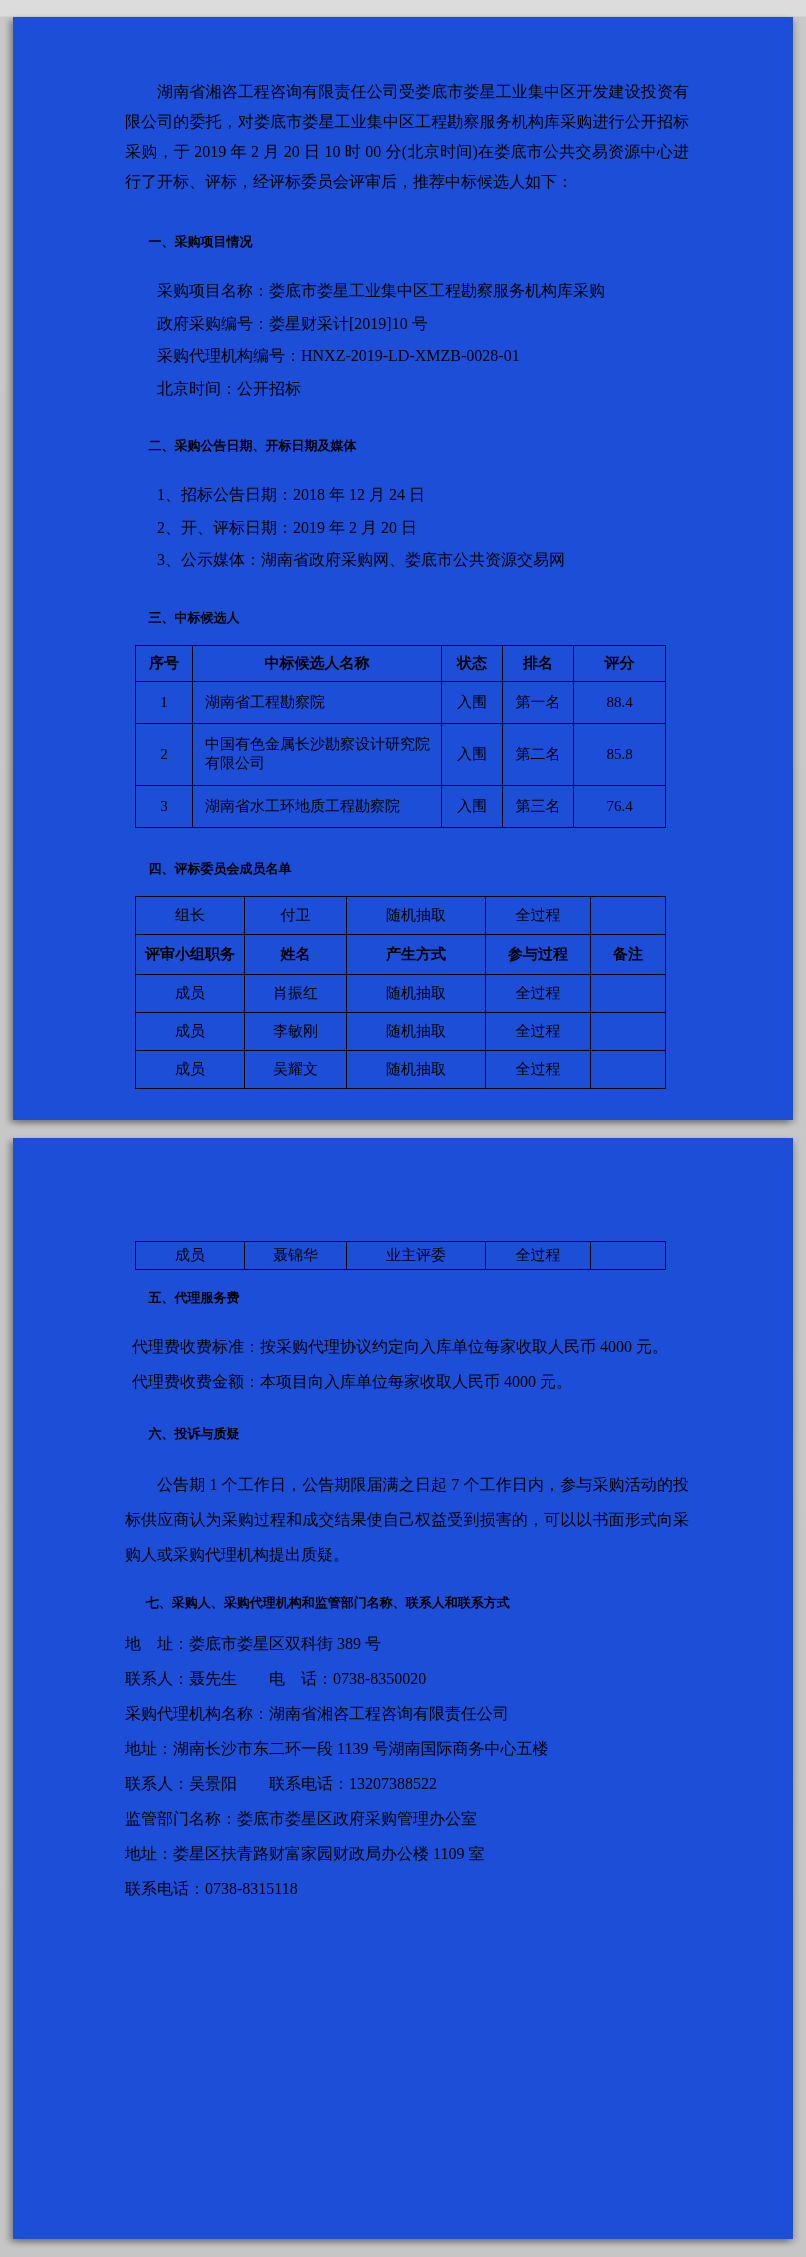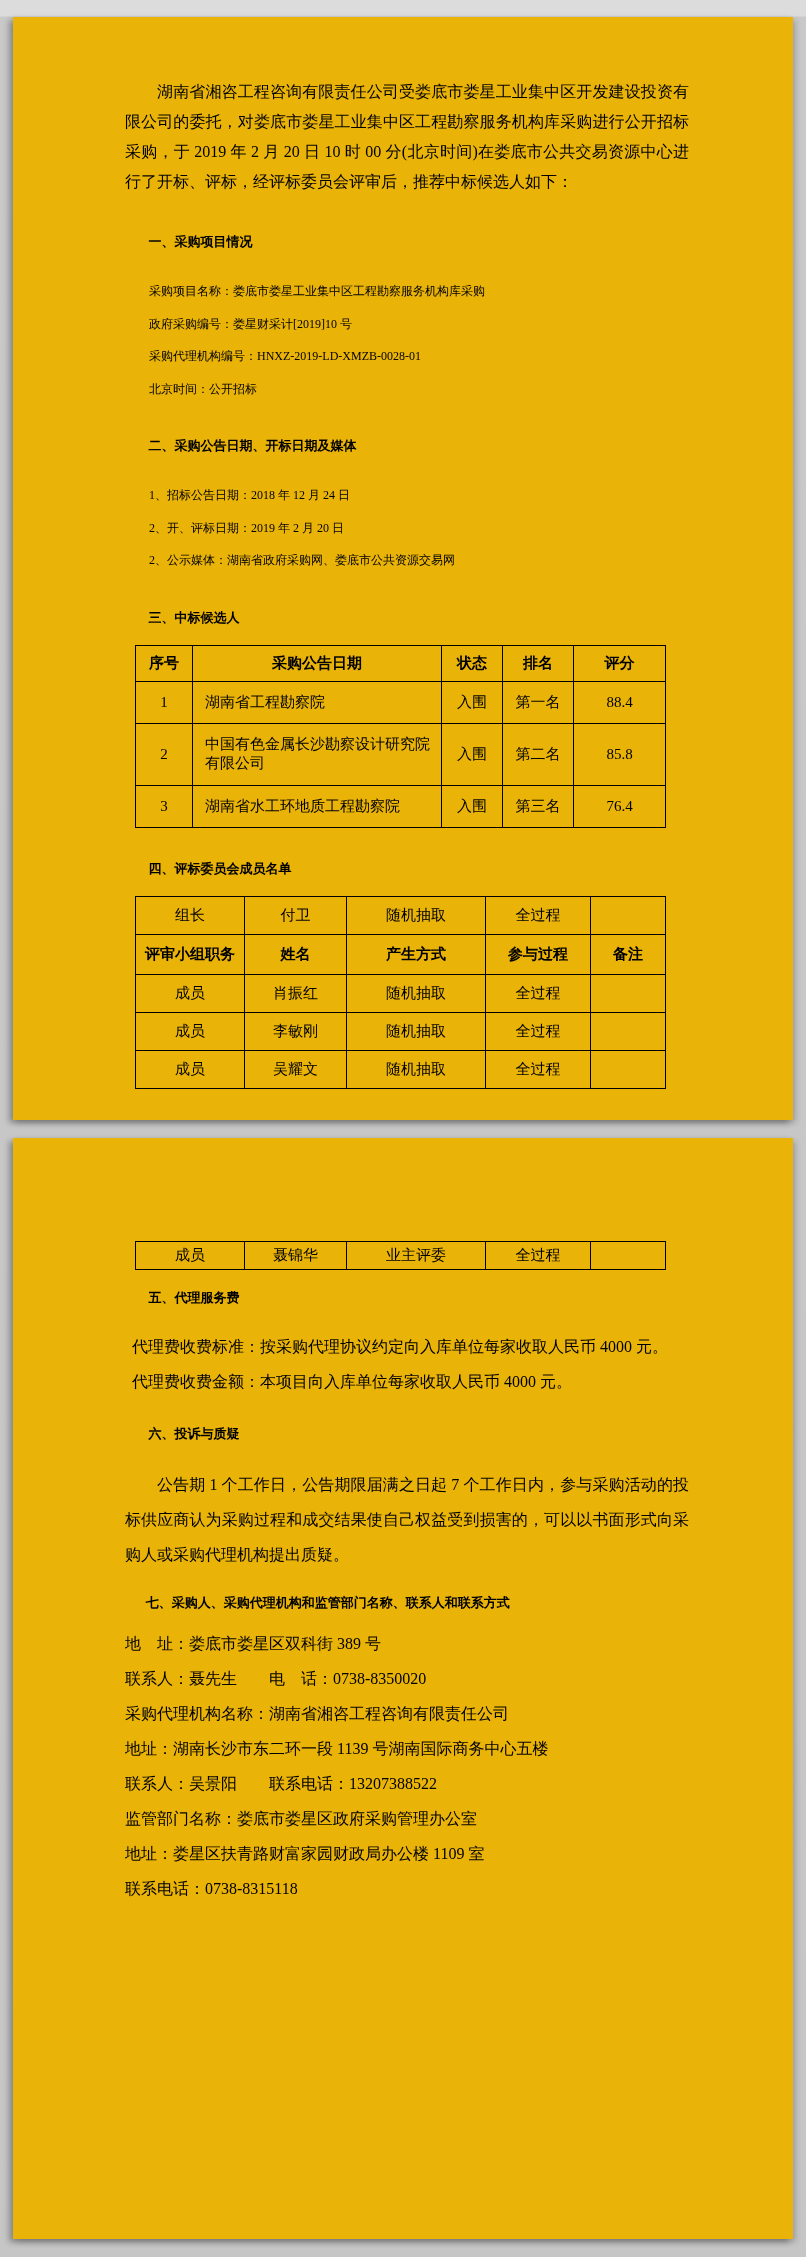--- a/index.html
+++ b/index.html
@@ -9,41 +9,41 @@
     color: #000;
   }
   body {
     height: 2257px;
     background: linear-gradient(#dcdcdc 0, #dcdcdc 16px, #c9c9c9 17px, #c6c6c6 100%);
     overflow: hidden;
   }
   .page {
     width: 780px;
     margin: 0 auto;
-    background: #eab308;
+    background: #1d4ed8;
     box-shadow: -4px 3px 6px rgba(0,0,0,0.30), 3px 3px 6px rgba(0,0,0,0.18);
     position: relative;
   }
   .page-1 { margin-top: 17px; height: 1103px; padding: 60px 104px 0 112px; }
   .page-gap { height: 18px; }
   .page-2 { height: 1101px; padding: 103px 104px 0 112px; }
 
   .para {
     font-size: 16px;
     line-height: 30px;
     text-indent: 2em;
     text-align: justify;
   }
   .sec-title {
     font-size: 13px;
     font-weight: bold;
     text-indent: 1.8em;
     line-height: 22px;
   }
-  .line-ind { font-size: 12px; line-height: 32.5px; text-indent: 2em; }
+  .line-ind { font-size: 16px; line-height: 32.5px; text-indent: 2em; }
   .line-flush { font-size: 16px; line-height: 35px; }
 
   
   table {
     border-collapse: collapse;
     table-layout: fixed;
     width: 530px;
     margin-left: 10px;
     font-size: 15px;
   }
@@ -83,37 +83,37 @@
     <div class="line-ind">采购项目名称：娄底市娄星工业集中区工程勘察服务机构库采购</div>
     <div class="line-ind">政府采购编号：娄星财采计[2019]10 号</div>
     <div class="line-ind">采购代理机构编号：HNXZ-2019-LD-XMZB-0028-01</div>
     <div class="line-ind">北京时间：公开招标</div>
   </div>
 
   <div class="sec-title sp-before-title">二、采购公告日期、开标日期及媒体</div>
   <div class="sp-after-title">
     <div class="line-ind">1、招标公告日期：2018 年 12 月 24 日</div>
     <div class="line-ind">2、开、评标日期：2019 年 2 月 20 日</div>
-    <div class="line-ind">2、公示媒体：湖南省政府采购网、娄底市公共资源交易网</div>
+    <div class="line-ind">3、公示媒体：湖南省政府采购网、娄底市公共资源交易网</div>
   </div>
 
   <div class="sec-title sp-before-title">三、中标候选人</div>
 
   <table class="candidates sp-table">
     <colgroup>
         <col style="width:57px">
         <col style="width:249px">
         <col style="width:61px">
         <col style="width:71px">
         <col style="width:92px">
       </colgroup>
     <tbody>
         <tr>
       <th>序号</th>
-      <th>采购公告日期</th>
+      <th>中标候选人名称</th>
       <th>状态</th>
       <th>排名</th>
       <th>评分</th>
     </tr>
     <tr class="r-h1">
       <td>1</td>
       <td class="cell-name">湖南省工程勘察院</td>
       <td>入围</td>
       <td>第一名</td>
       <td>88.4</td>

